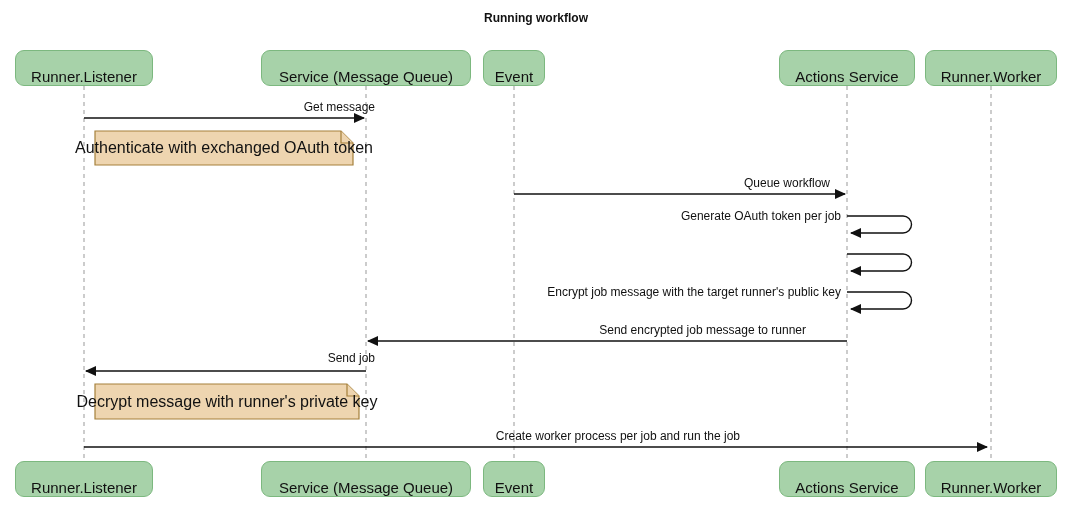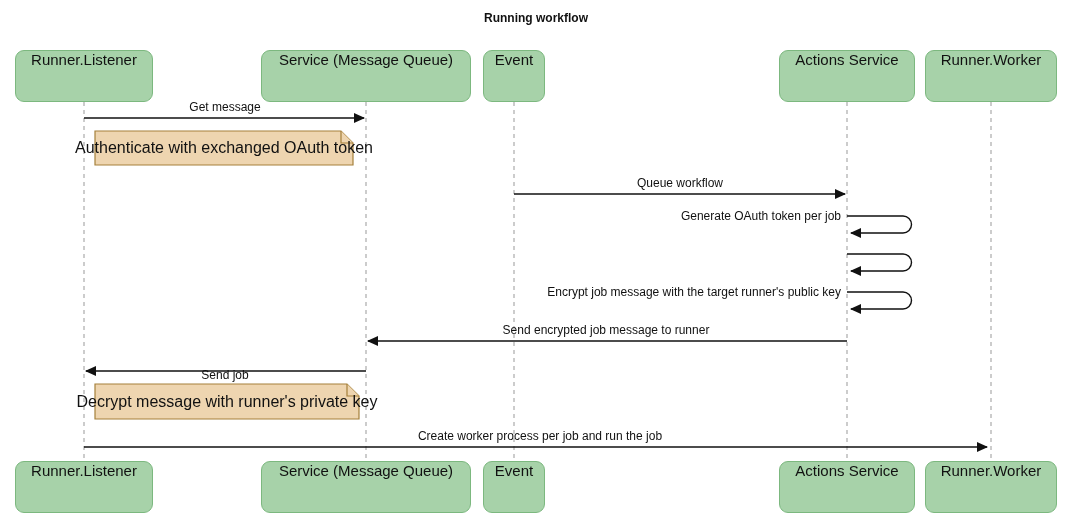--- a/index.html
+++ b/index.html
@@ -17,33 +17,33 @@
   #ah path{fill:var(--arrow,#111);}
   .note-shape{fill:var(--note-fill,#eed5b0);stroke:var(--note-border,#a5803b);stroke-width:1.2;}
   .note-fold{fill:var(--note-fill,#eed5b0);stroke:var(--note-border,#a5803b);stroke-width:1.2;}
 
   .layer{position:absolute;left:0;top:0;width:100%;height:100%;z-index:2;}
   .title{
     position:absolute;left:0;top:11px;width:100%;
     text-align:center;font-size:12px;font-weight:bold;
   }
   .actor{
-    position:absolute;height:52px;
+    position:absolute;height:36px;
     background:var(--actor-fill,#a7d2a9);
     border:1px solid var(--actor-border,#7cb87f);
     border-radius:9px;
-    display:flex;align-items:flex-start;justify-content:center;
+    display:flex;align-items:flex-end;justify-content:center;
     font-size:15px;
     box-sizing:border-box;
   }
   .msg{
     position:absolute;font-size:12px;line-height:14px;height:14px;
     white-space:nowrap;
   }
-  .msg.center{text-align:center;}
+  .msg.center{text-align:right;}
   .msg.right{text-align:right;}
   .note-label{
     position:absolute;display:flex;align-items:center;justify-content:center;
     font-size:16px;white-space:nowrap;
   }
 </style>
 </head>
 <body>
 
 <div id="canvas">
@@ -94,21 +94,21 @@
       </div>
     <div class="actor" style="left:925px;top:50px;width:132px;">
         <span>Runner.Worker</span>
       </div>
 
     <div class="msg center" style="left:75px;top:100px;width:300px;">Get message</div>
     <div class="msg center" style="left:530px;top:176px;width:300px;">Queue workflow</div>
     <div class="msg right" style="left:441px;top:209px;width:400px;">Generate OAuth token per job</div>
     <div class="msg right" style="left:391px;top:285px;width:450px;">Encrypt job message with the target runner's public key</div>
     <div class="msg center" style="left:406px;top:323px;width:400px;">Send encrypted job message to runner</div>
-    <div class="msg center" style="left:75px;top:368px;width:300px;">Send job</div>
+    <div class="msg center" style="left:75px;top:351px;width:300px;">Send job</div>
     <div class="msg center" style="left:340px;top:429px;width:400px;">Create worker process per job and run the job</div>
 
     <div class="note-label" style="left:95px;top:131px;width:258px;height:34px;">Authenticate with exchanged OAuth token</div>
     <div class="note-label" style="left:95px;top:384px;width:264px;height:35px;text-align:right;">Decrypt message with runner's private key</div>
 
     <div class="actor" style="left:15px;top:461px;width:138px;">
         <span>Runner.Listener</span>
       </div>
     <div class="actor" style="left:261px;top:461px;width:210px;">
         <span>Service (Message Queue)</span>

